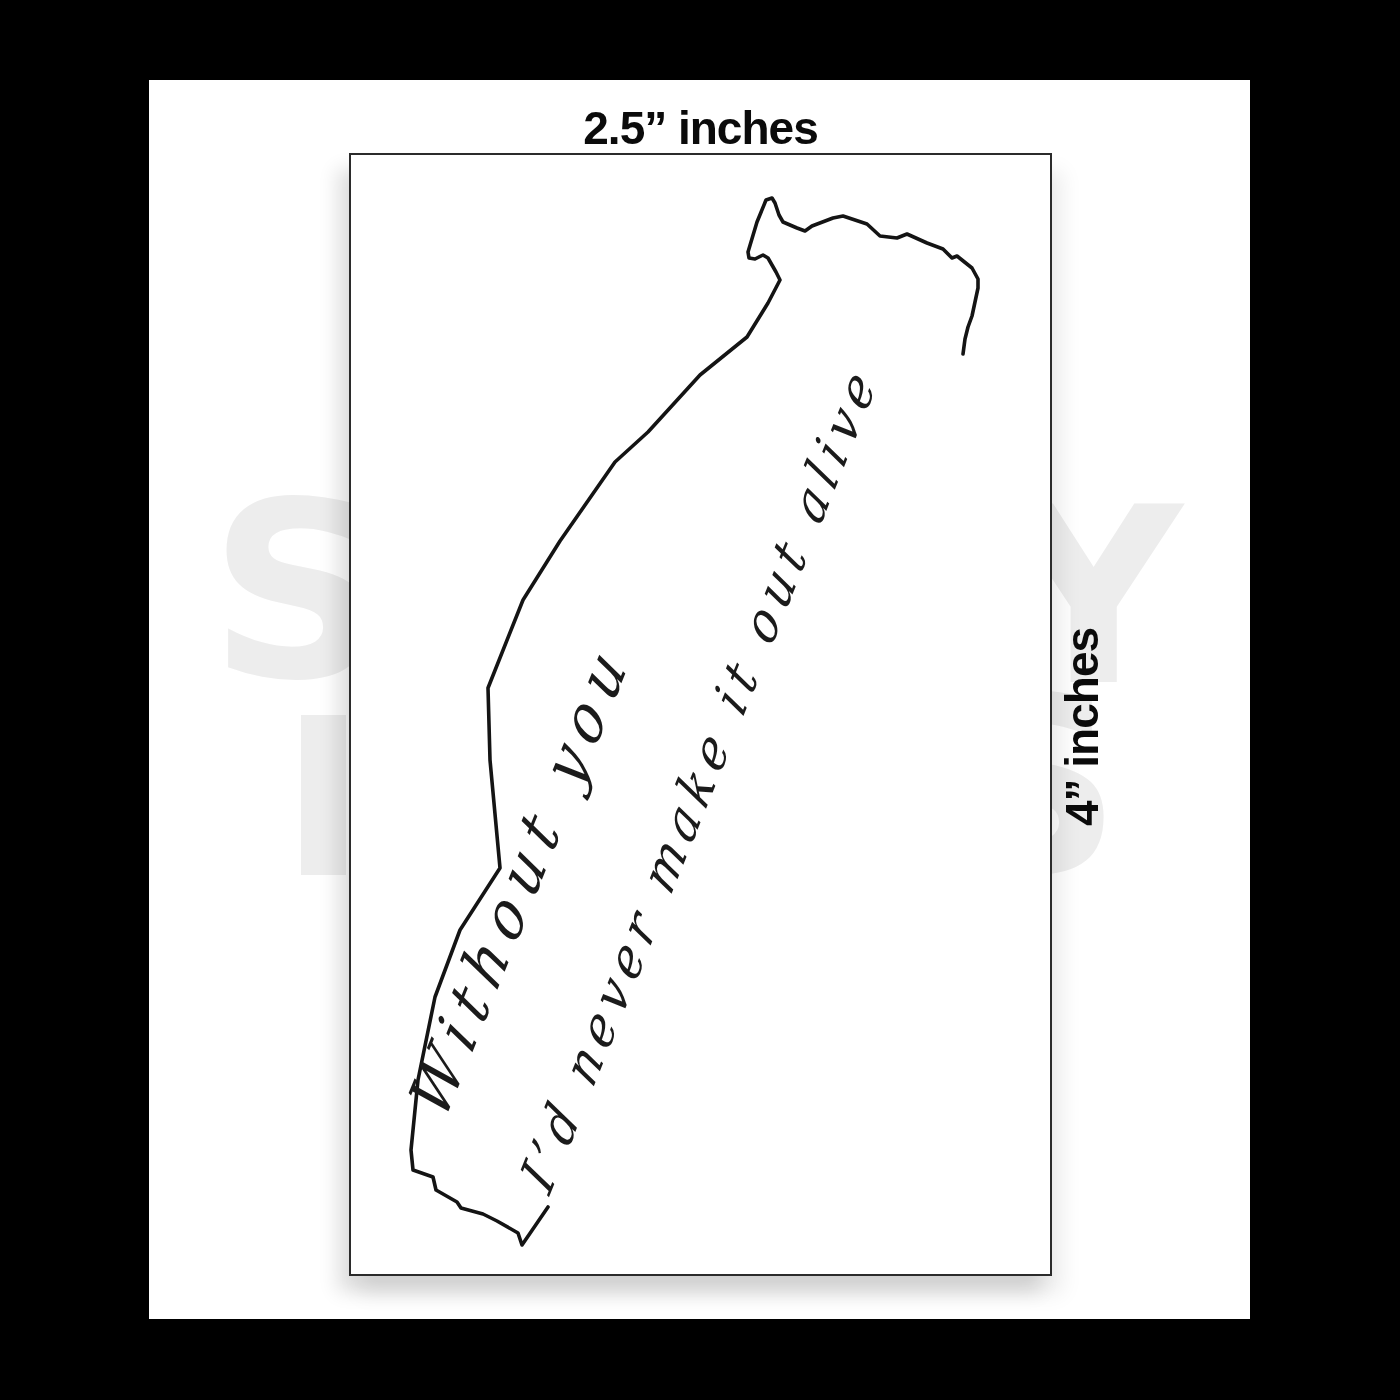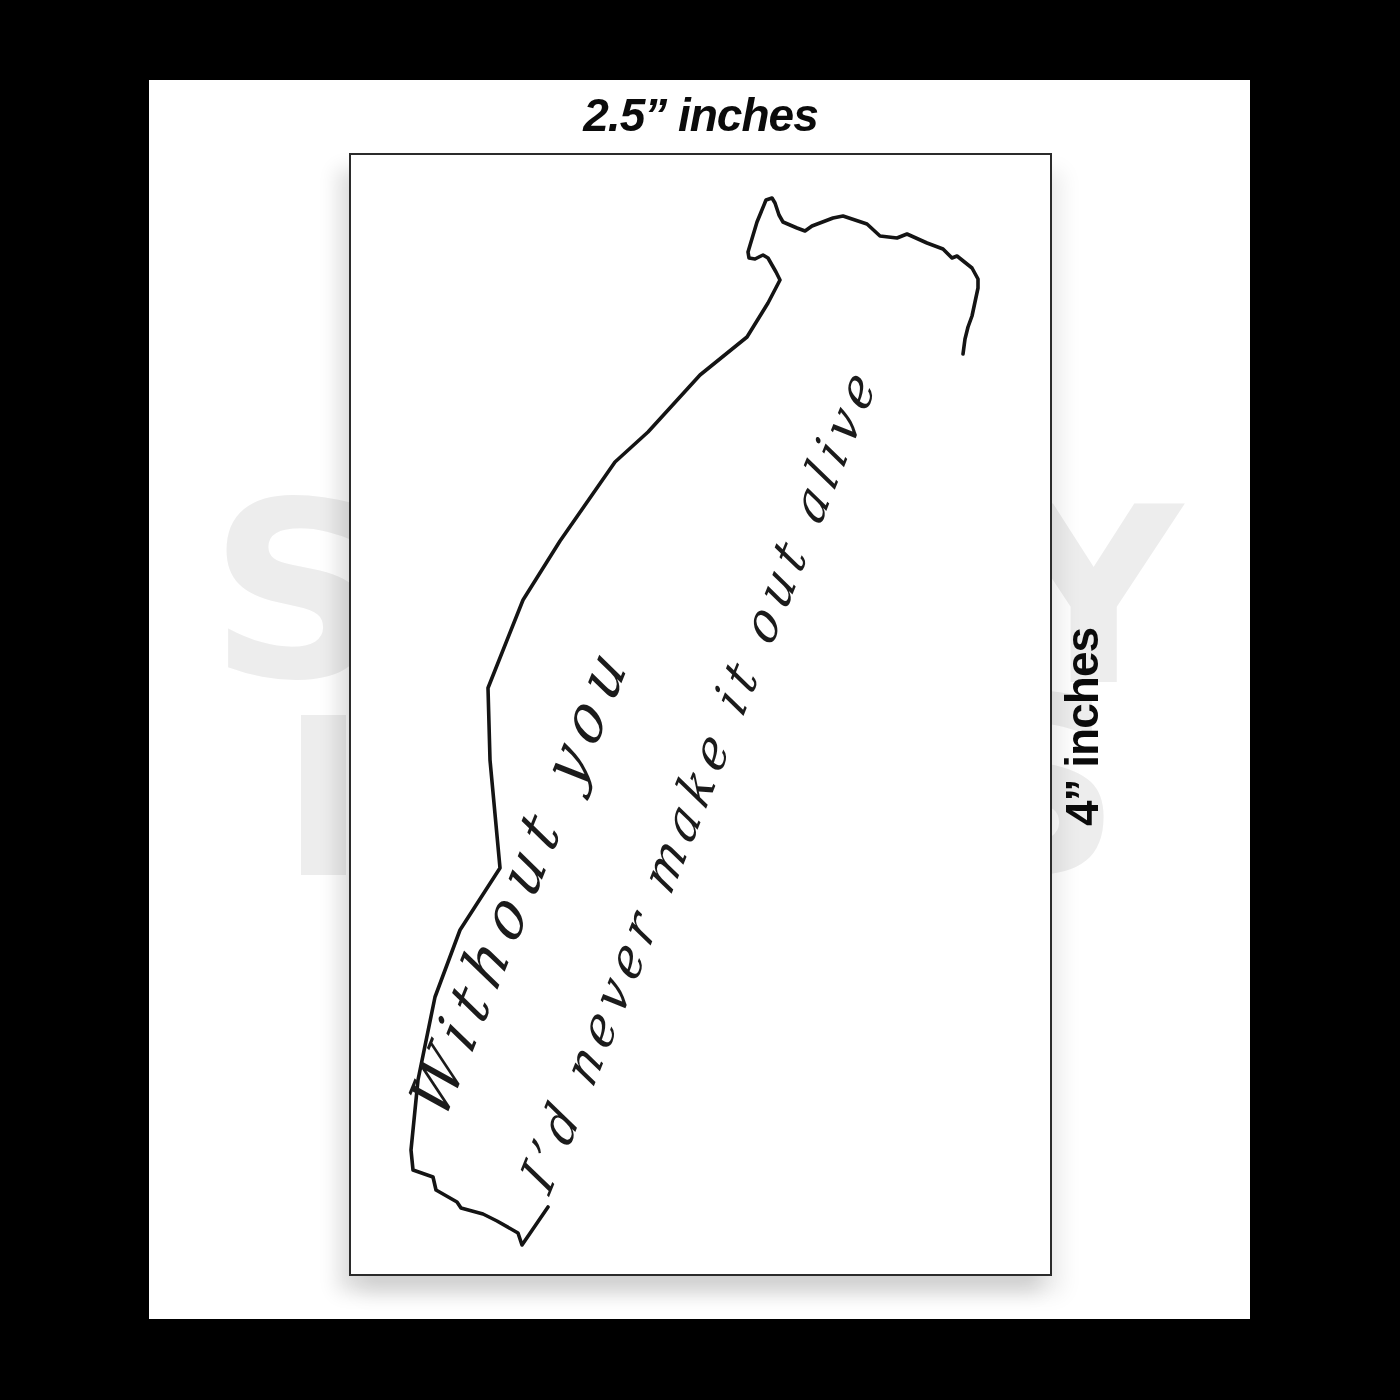--- a/index.html
+++ b/index.html
@@ -21,21 +21,21 @@
 
   
   .card{position:absolute;left:200px;top:73px;width:703px;height:1123px;
         box-sizing:border-box;background:#ffffff;border:2px solid #2b2b2b;
         box-shadow:-12px 16px 18px rgba(0,0,0,0.12),10px 18px 20px rgba(0,0,0,0.08);
         z-index:2;}
 
   
   .dim{position:absolute;z-index:3;color:#0b0b0b;font-weight:800;
        font-size:46px;letter-spacing:-1px;white-space:nowrap;}
-  .dim-top{left:200px;top:8px;width:703px;text-align:center;font-style:italic;}
+  .dim-top{left:200px;top:21px;width:703px;text-align:center;}
   .dim-side{left:933px;top:647px;transform:translate(-50%,-50%) rotate(-90deg);}
 
   
   .art{position:absolute;left:0;top:0;width:699px;height:1119px;}
   .script-line{position:absolute;font-family:"DejaVu Serif",serif;font-style:italic;
                color:#1b1b1b;white-space:nowrap;z-index:2;
                transform:translate(-50%,-50%) rotate(-68deg) skewX(-12deg);}
   .script-1{left:169px;top:723px;font-size:60px;letter-spacing:12px;}
   .script-2{left:349px;top:623px;font-size:50px;letter-spacing:8px;}
 </style>

